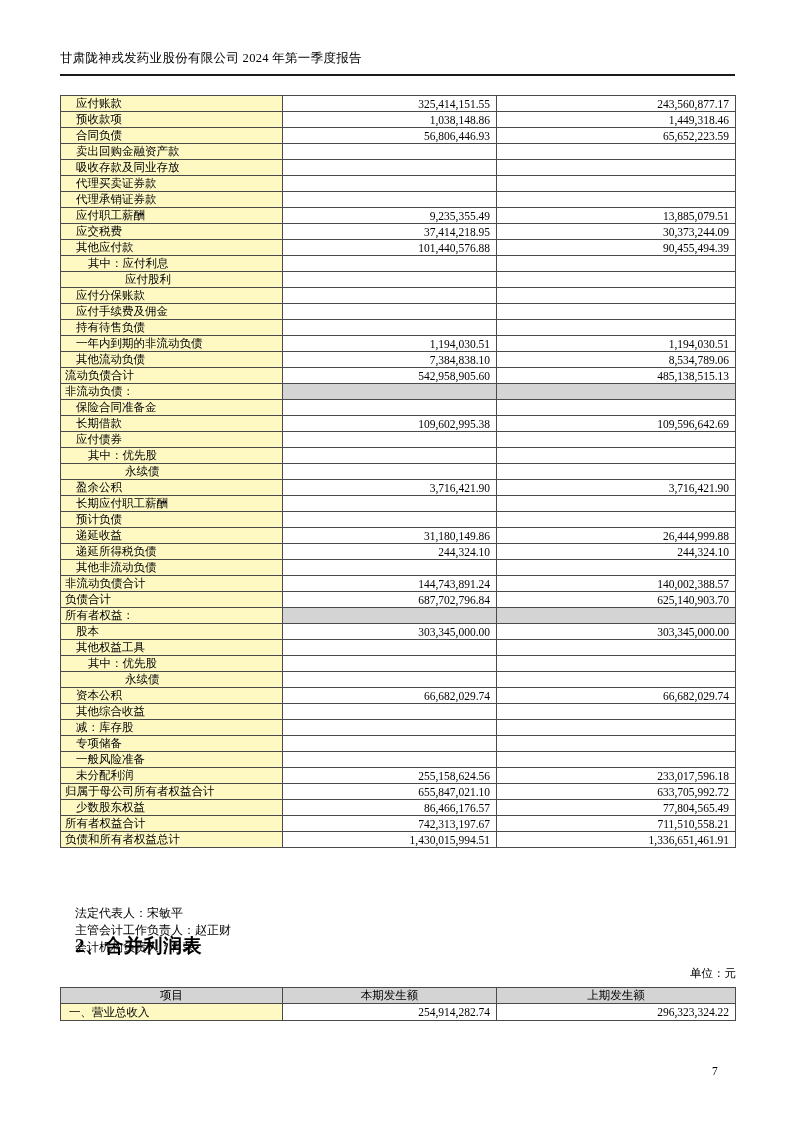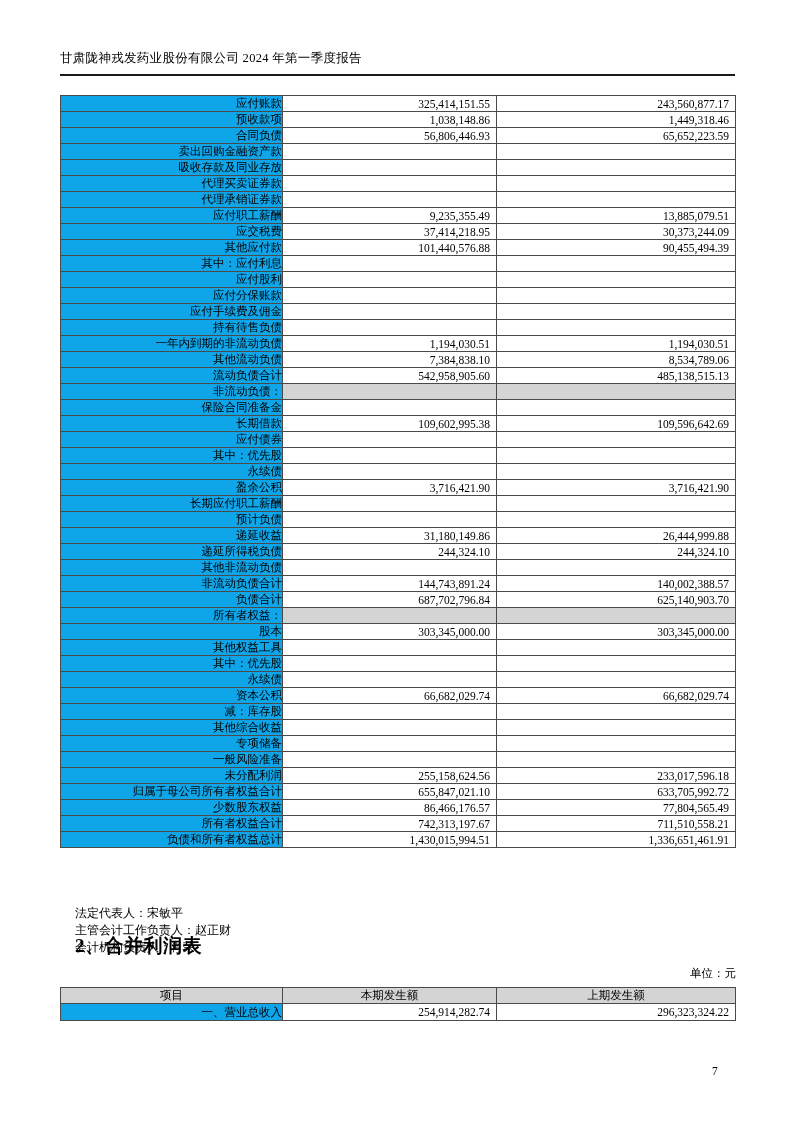--- a/index.html
+++ b/index.html
@@ -15,21 +15,21 @@
     padding-bottom:7px; border-bottom:2px solid #1a1a1a;
   }
   table.fin-table { border-collapse:collapse; table-layout:fixed; border:1.5px solid #2a2a2a; }
   table.fin-table td, table.fin-table th {
     border:1px solid #4a4a4a; font-size:11.5px; font-weight:normal;
     height:16px; padding-top:0; padding-bottom:0; overflow:hidden; white-space:nowrap;
   }
   #balance-table { position:absolute; top:95px; left:60px; width:675px; }
   #income-table  { position:absolute; top:987px; left:60px; width:675px; }
   .col-label { width:222px; } .col-cur { width:214px; } .col-pri { width:239px; }
-  .label-cell { background:#0ea5e9; text-align:right; }
+  .label-cell { background:#fef9c3; text-align:left; }
   .num-cell { background:#ffffff; text-align:right; padding-right:6px; }
   .section-row .num-cell { background:#d4d4d4; }
   .indent-0 { padding-left:4px;margin-left:9px; }
   .indent-1 { padding-left:15px; }
   .indent-2 { padding-left:27px; }
   .indent-3 { padding-left:64px; }
   .head-cell { background:#d4d4d4; text-align:center; height:17px; }
   #income-table .label-cell { padding-left:8px; height:17px; }
   .signatures {
     position:absolute; top:905px; left:60px; width:675px;
@@ -244,26 +244,26 @@
           <td class="label-cell indent-3">永续债</td>
           <td class="num-cell"></td>
           <td class="num-cell"></td>
         </tr>
         <tr>
           <td class="label-cell indent-1">资本公积</td>
           <td class="num-cell">66,682,029.74</td>
           <td class="num-cell">66,682,029.74</td>
         </tr>
         <tr>
+          <td class="label-cell indent-1">其他综合收益</td>
+          <td class="num-cell"></td>
+          <td class="num-cell"></td>
+        </tr>
+        <tr>
           <td class="label-cell indent-1">减：库存股</td>
-          <td class="num-cell"></td>
-          <td class="num-cell"></td>
-        </tr>
-        <tr>
-          <td class="label-cell indent-1">其他综合收益</td>
           <td class="num-cell"></td>
           <td class="num-cell"></td>
         </tr>
         <tr>
           <td class="label-cell indent-1">专项储备</td>
           <td class="num-cell"></td>
           <td class="num-cell"></td>
         </tr>
         <tr>
           <td class="label-cell indent-1">一般风险准备</td>

